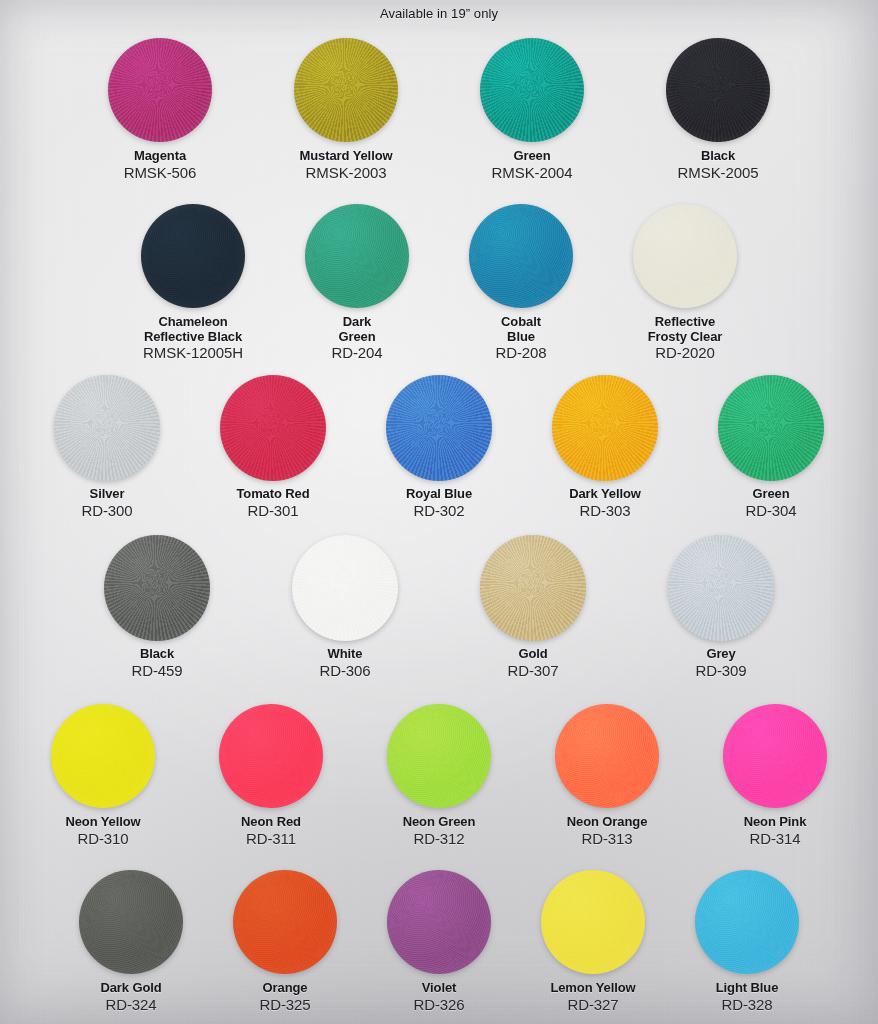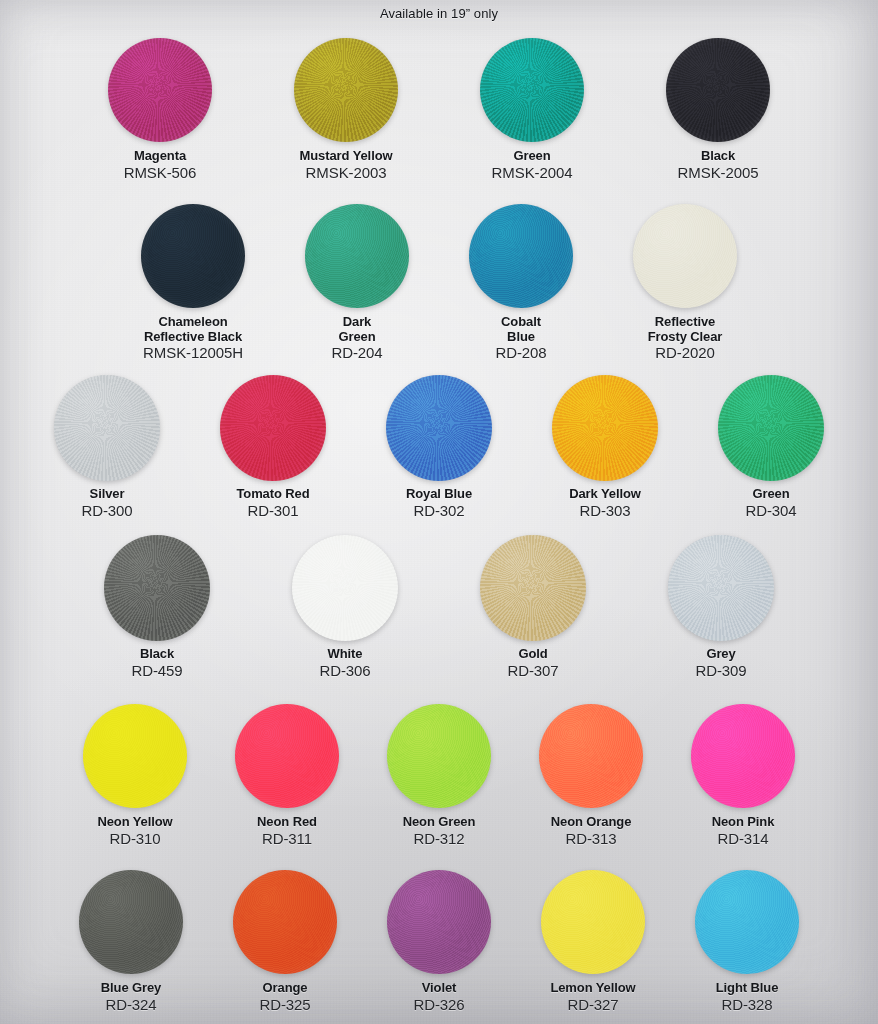--- a/index.html
+++ b/index.html
@@ -317,21 +317,21 @@
         <div class="cell">
           <div class="swatch-wrap">
             <div class="swatch glitter" title="Grey" style="width: 106px; height: 106px; background: rgb(194, 203, 210);"></div>
           </div>
           <div class="labels">
             <div class="label-name">Grey</div>
             <div class="label-code">RD-309</div>
           </div>
         </div>
       </div>
-      <div class="row" style="top: 700px; gap: 48px;">
+      <div class="row" style="top: 700px; gap: 64px;">
         <div class="cell">
           <div class="swatch-wrap">
             <div class="swatch" title="Neon Yellow" style="width: 104px; height: 104px; background: rgb(232, 227, 24);"></div>
           </div>
           <div class="labels">
             <div class="label-name">Neon Yellow</div>
             <div class="label-code">RD-310</div>
           </div>
         </div>
         <div class="cell">
@@ -370,21 +370,21 @@
             <div class="label-code">RD-314</div>
           </div>
         </div>
       </div>
       <div class="row" style="top: 866px; gap: 50px;">
         <div class="cell">
           <div class="swatch-wrap">
             <div class="swatch" title="Dark Grey" style="width: 104px; height: 104px; background: rgb(86, 88, 83);"></div>
           </div>
           <div class="labels">
-            <div class="label-name">Blue Grey</div>
+            <div class="label-name">Dark Gold</div>
             <div class="label-code">RD-324</div>
           </div>
         </div>
         <div class="cell">
           <div class="swatch-wrap">
             <div class="swatch" title="Orange" style="width: 104px; height: 104px; background: rgb(222, 74, 33);"></div>
           </div>
           <div class="labels">
             <div class="label-name">Orange</div>
             <div class="label-code">RD-325</div>

